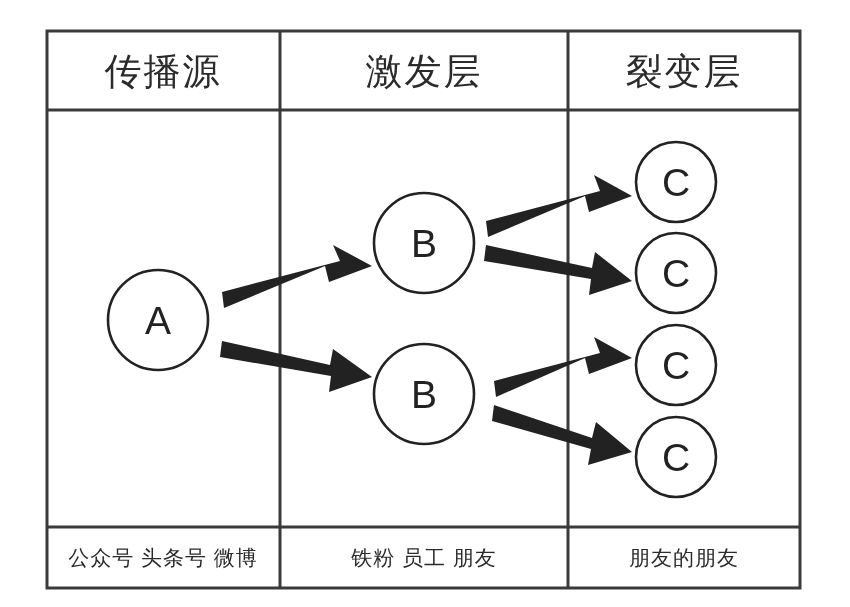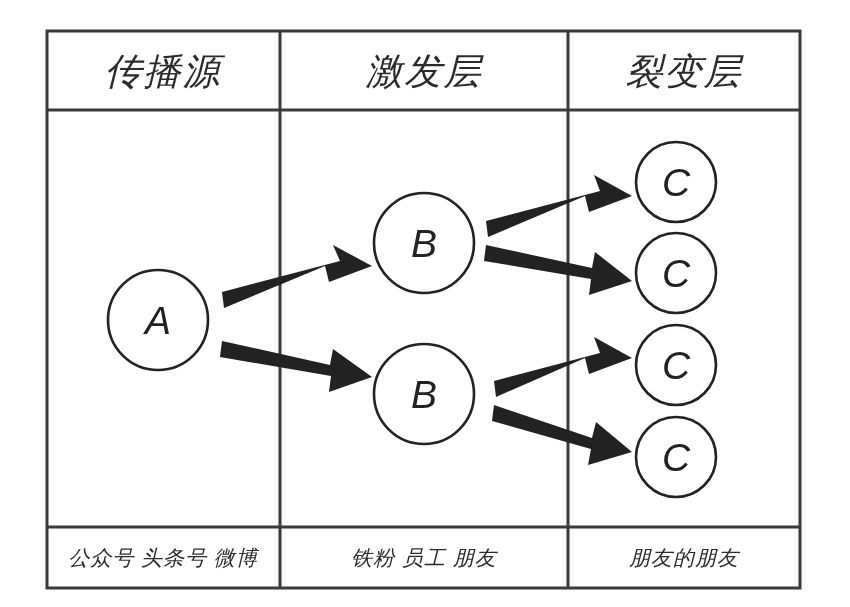--- a/index.html
+++ b/index.html
@@ -14,21 +14,20 @@
     overflow: hidden;
     position: relative;
   }
   #stage {
     position: absolute;
     left: 0;
     top: 0;
     width: 850px;
     height: 607px;
     background: #ffffff;
-    font-style: italic;
   }
   #diagram-svg {
     position: absolute;
     left: 0;
     top: 0;
     width: 850px;
     height: 607px;
     display: block;
   }
   .hdr-text, .foot-text, .node-text {

